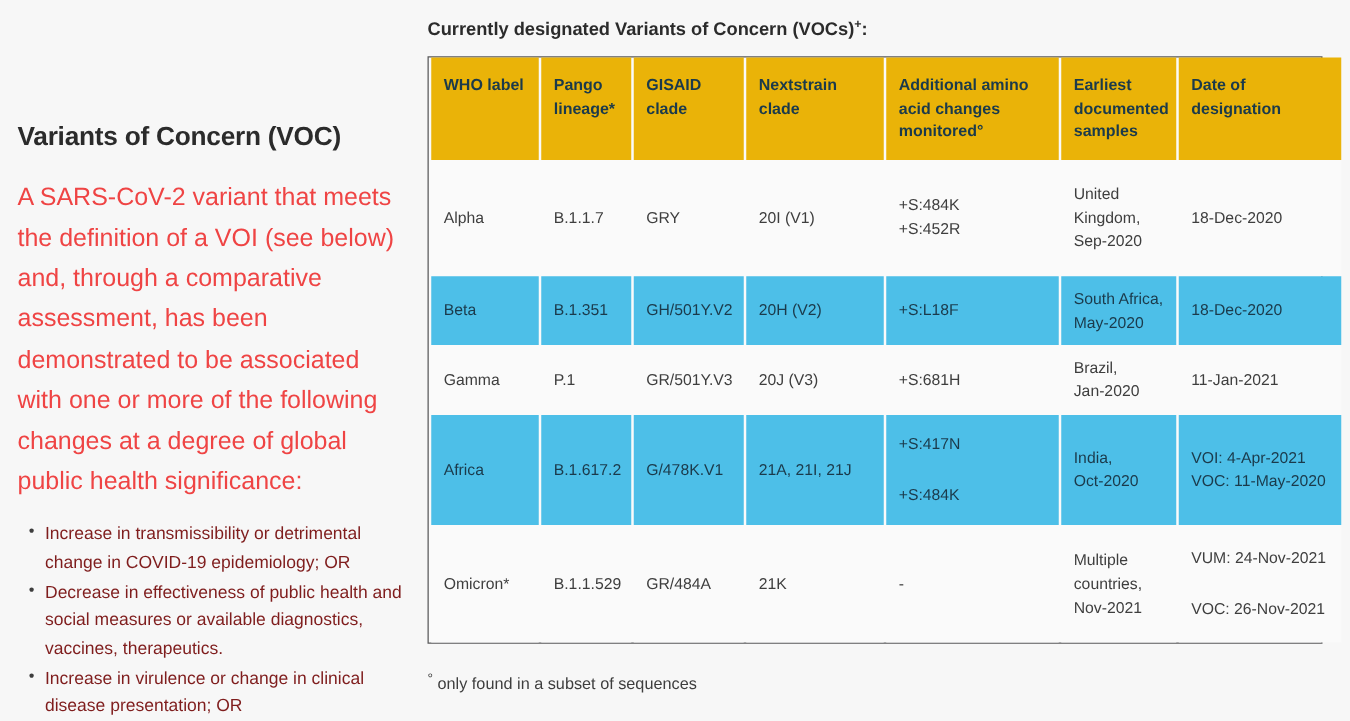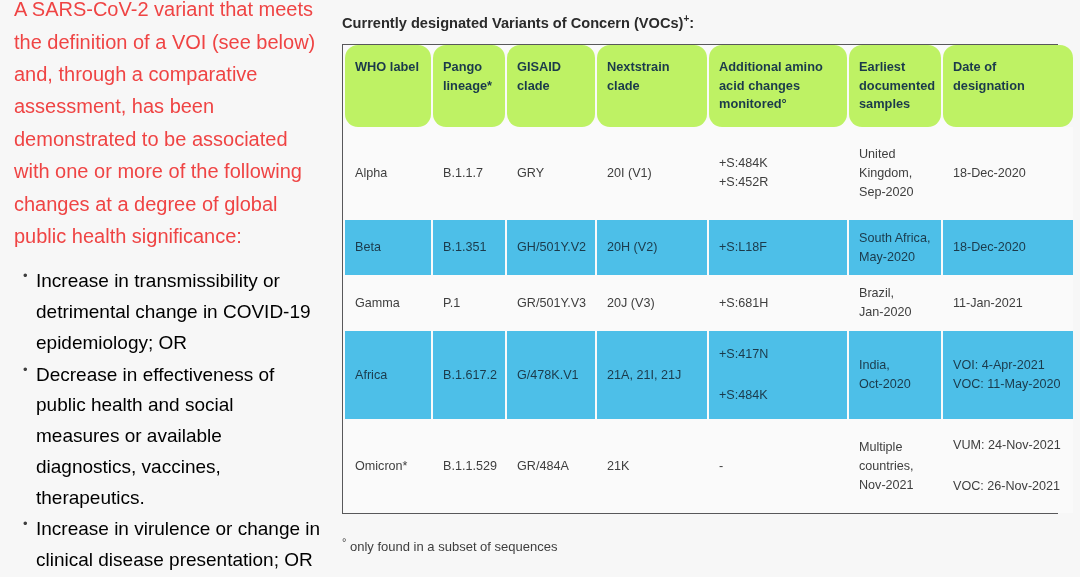--- a/index.html
+++ b/index.html
@@ -44,23 +44,23 @@
     line-height: 1.62;
     color: #ef4444;
     margin: 0 0 14px 0;
   }
   ul.voc-bullets {
     margin: 0;
     padding-left: 22px;
     list-style: none;
   }
   ul.voc-bullets li {
-    font-size: 19px;
+    font-size: 14px;
     line-height: 1.62;
-    color: #000000;
+    color: #7f1d1d;
     position: relative;
     margin-bottom: 1px;
   }
   ul.voc-bullets li::before {
     content: "\2022";
     position: absolute;
     left: -13px;
     top: -1px;
     font-size: 13px;
     color: #3e3e3e;
@@ -96,30 +96,29 @@
     text-align: left;
     vertical-align: middle;
     padding: 9px 9px 9px 10px;
     font-size: 12.6px;
     line-height: 1.5;
     color: #3e3e3e;
     font-weight: normal;
     border: 0;
   }
   table.voc-table thead th {
-    background: #bef264;
+    background: #eab308;
     color: #1b3a4b;
     font-weight: bold;
     font-size: 12.8px;
     line-height: 1.45;
     vertical-align: top;
     padding-top: 13px;
     padding-bottom: 13px;
     height: 72px;
-    border-radius: 13px;
   }
 
   tbody tr.row-plain td { background: #fafafa; }
   tbody tr.row-hl td    { background: #4dbfe8; color: #1b3a4b; }
 
   tbody tr.r-alpha td   { height: 93px; }
   tbody tr.r-beta td    { height: 53px; }
   tbody tr.r-gamma td   { height: 53px; }
   tbody tr.r-delta td   { height: 88px; }
   tbody tr.r-omicron td { height: 94px; }

